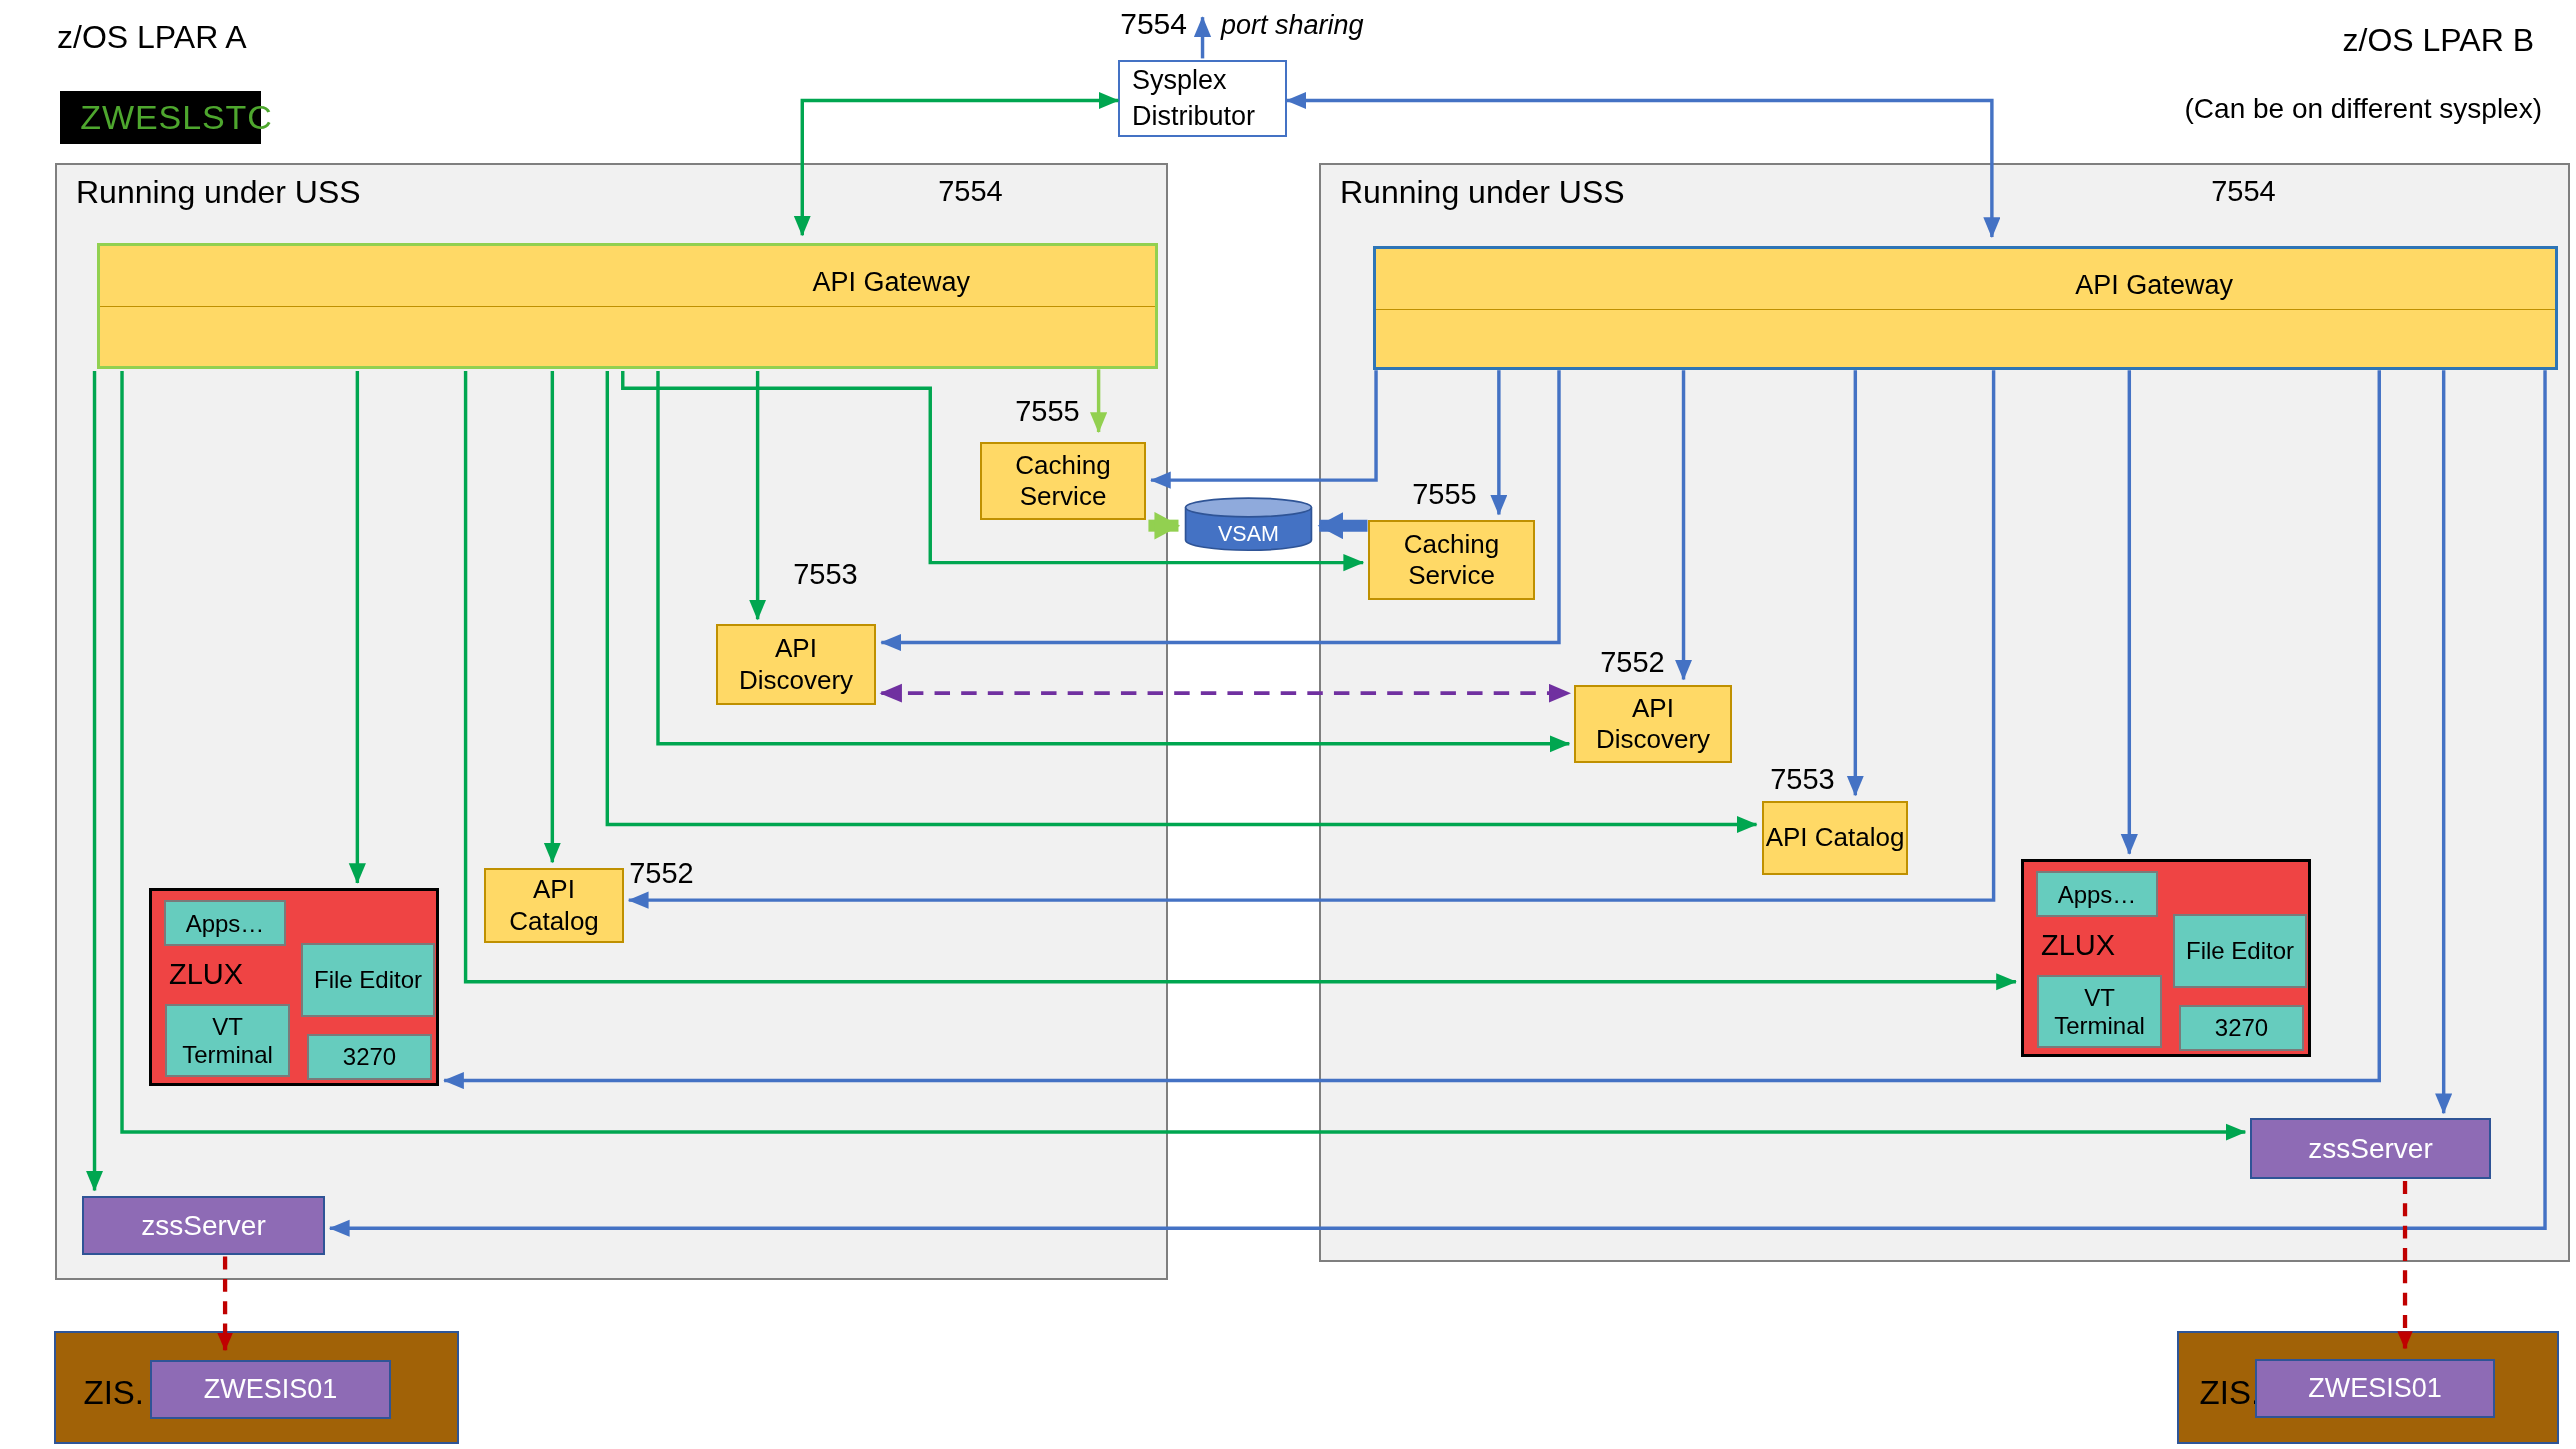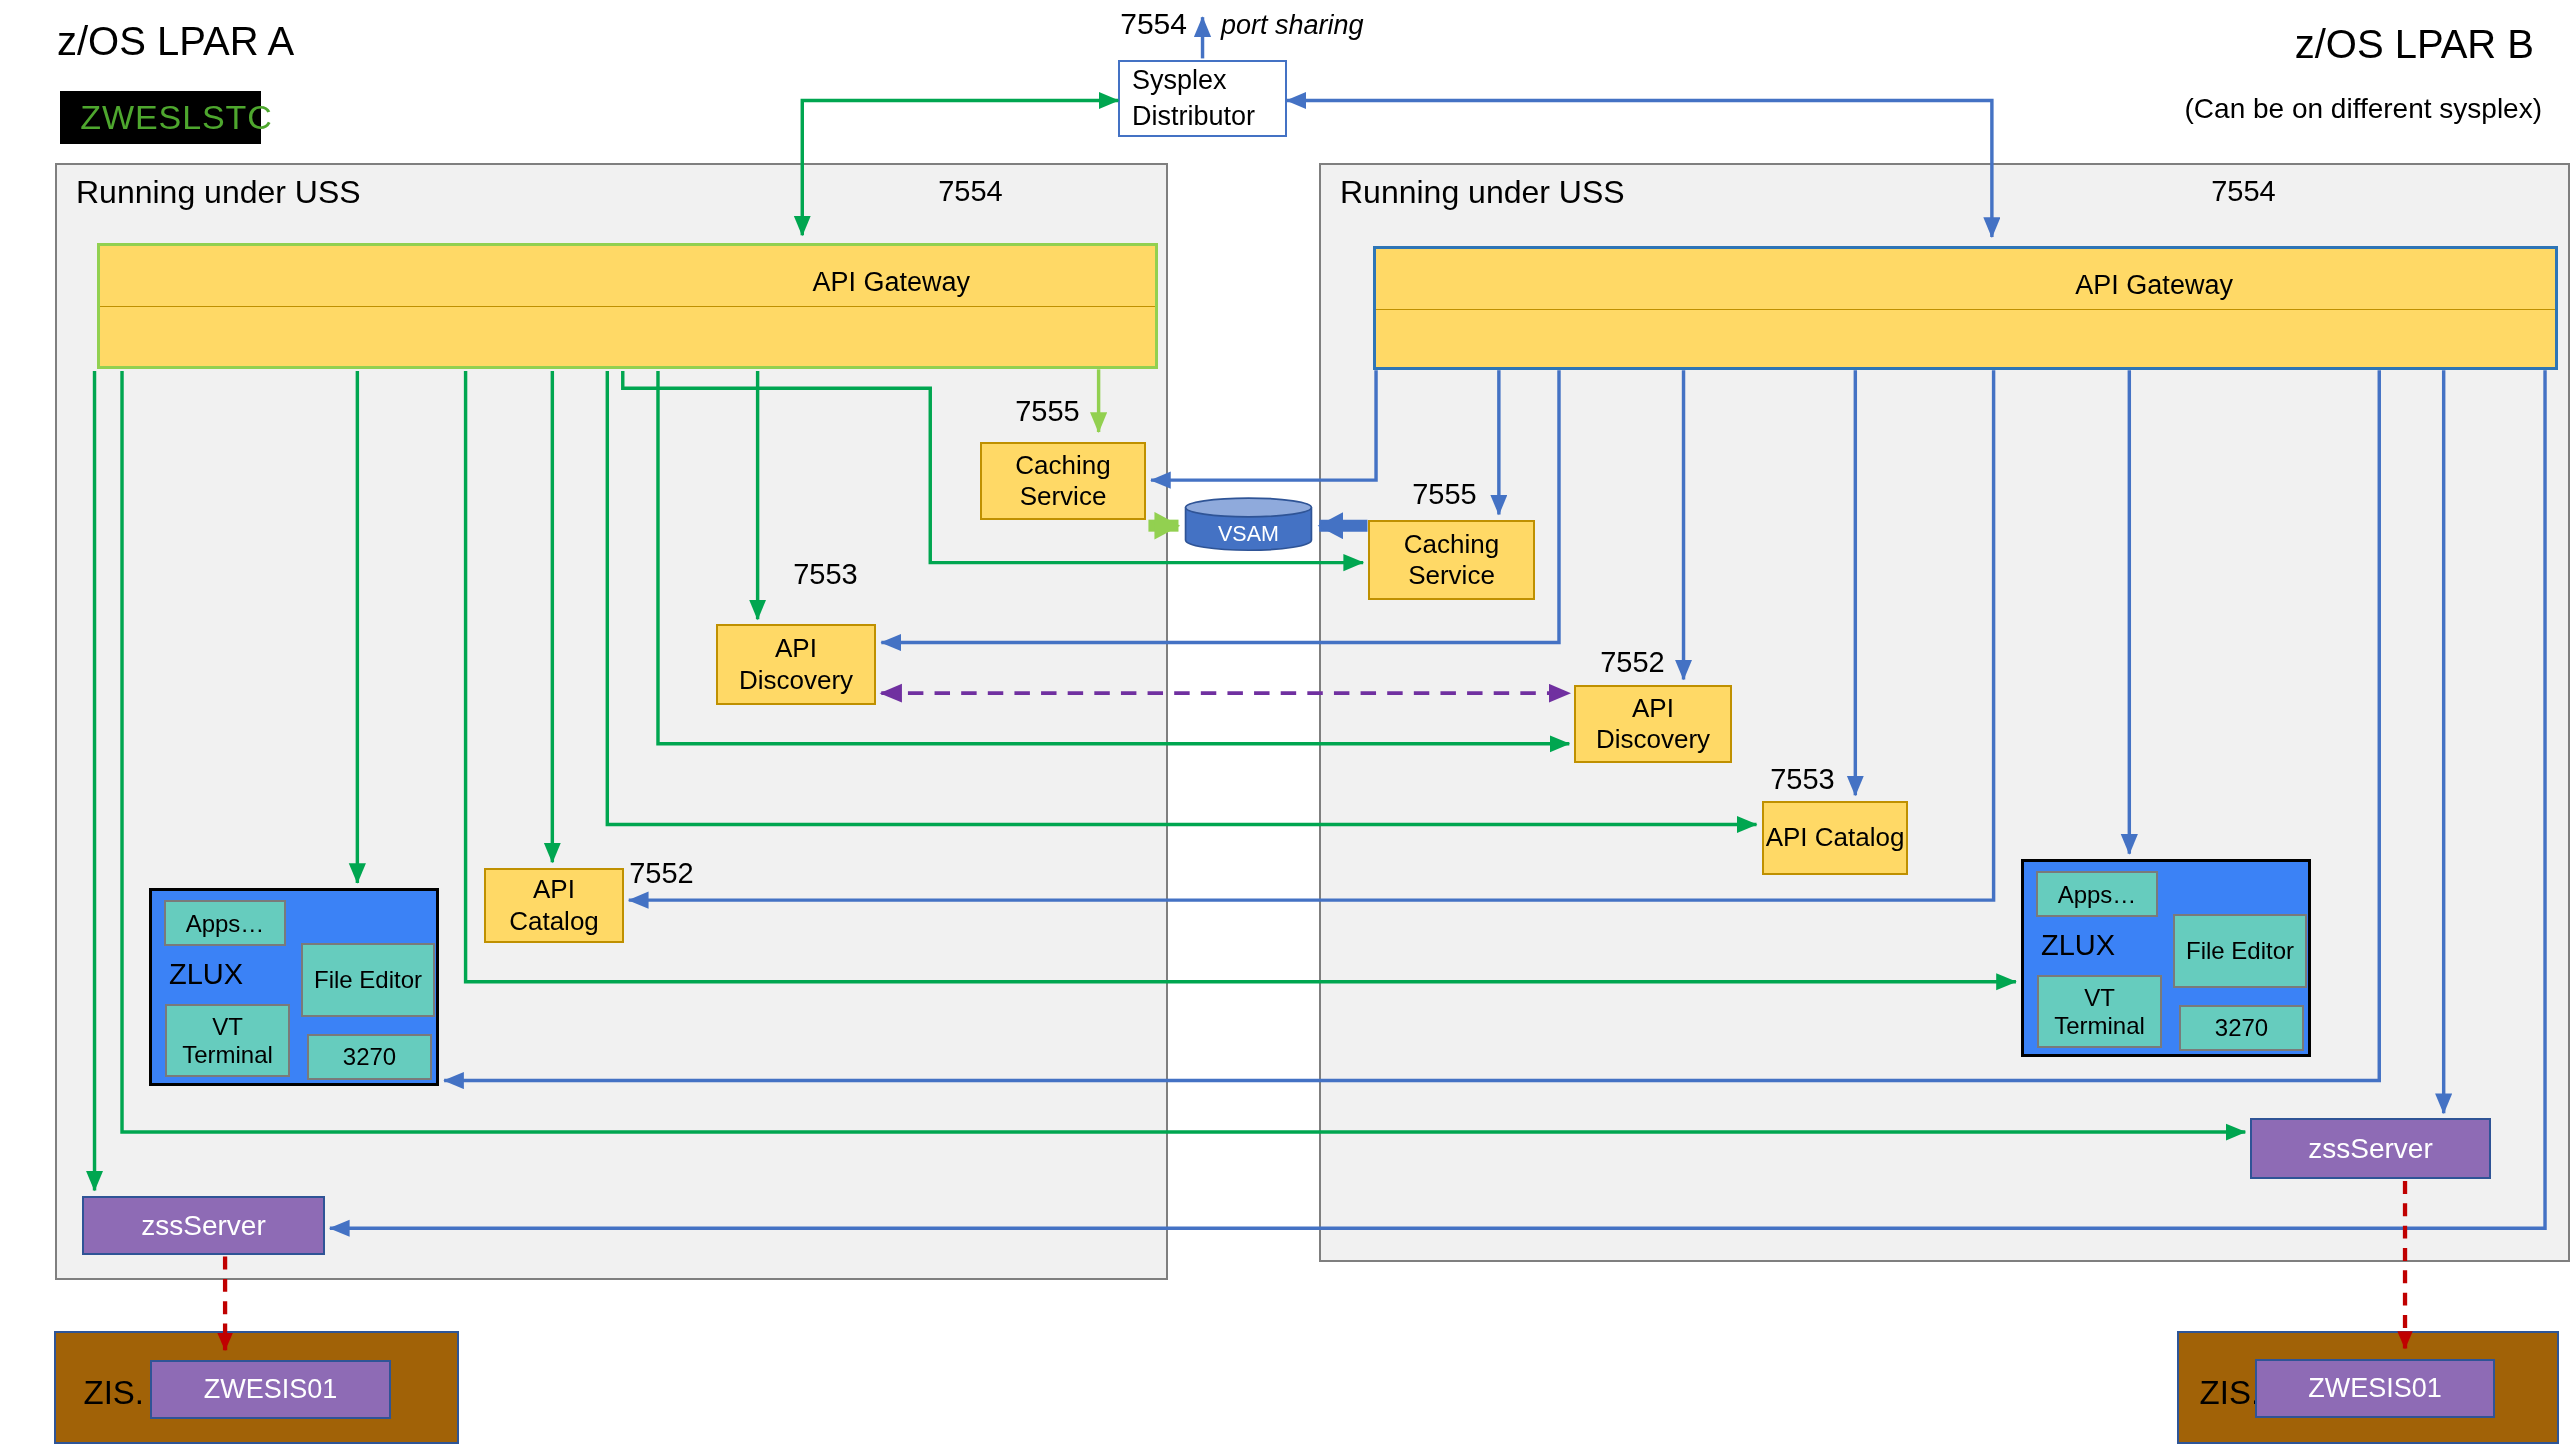--- a/index.html
+++ b/index.html
@@ -1,33 +1,33 @@
 <!DOCTYPE html>
 <html style="font-size:13.7px"><head>
 <meta charset="utf-8">
 <style>
   * { margin:0; padding:0; box-sizing:border-box; }
   html,body { background:#ffffff; }
   body { font-family:"Liberation Sans", sans-serif; color:#000; }
   #canvas { position:relative; width:2576px; height:1449px; background:#ffffff; overflow:hidden; }
   .abs { position:absolute; }
-  .title { font-size:40px; }
+  .title { font-size:32px; }
   .note { font-size:28px; }
   .badge { background:#000; color:#4EA72E; font-size:34px; display:flex; align-items:center; justify-content:center; letter-spacing:0.9px;padding-left:32px; }
   .uss { background:#F1F1F1; border:2.6px solid #7F7F7F; position:absolute; }
   .uss-label { position:absolute; font-size:32px; white-space:nowrap;text-align:right; }
   .port { position:absolute; font-size:29px; text-align:center; white-space:nowrap; }
   .gw { position:absolute; background:#FFD966; }
   .gw-a { border:3.4px solid #92D050; }
   .gw-b { border:3.4px solid #2E75B6; }
   .gw-label { position:absolute; top:20.6px; transform:translateX(-50%); font-size:27px; white-space:nowrap; }
   .gw-divider { position:absolute; left:0; right:0; top:60px; border-top:1.7px solid #BF9000; }
   .ybox { position:absolute; background:#FFD966; border:2.6px solid #BF9000; display:flex; align-items:center; justify-content:center; text-align:center; font-size:26px; line-height:1.2; }
   .sysplex { position:absolute; background:#fff; border:2.6px solid #4472C4; display:flex; align-items:center; font-size:27px; line-height:1.3; padding-left:12px; }
-  .teal { position:absolute; background:#3b82f6; border:3.4px solid #000; }
+  .teal { position:absolute; background:#ef4444; border:3.4px solid #000; }
   .tbox { position:absolute; background:#66CCBE; border:2.6px solid #7A7A7A; display:flex; align-items:center; justify-content:center; text-align:center; font-size:24px; line-height:1.15; }
   .zlux-label { position:absolute; font-size:29px; }
   .pbox { position:absolute; background:#8E6BB5; border:2.6px solid #2F5496; color:#fff; display:flex; align-items:center; justify-content:center; font-size:28px; }
   .zis { position:absolute; background:#a16207; border:2.6px solid #2E5597; }
   .zis-label { position:absolute; font-size:33px; }
   .vsam-wrap { position:absolute; }
   .vsam-text { position:absolute; left:0; right:0; top:26px; text-align:center; color:#fff; font-size:21.5px; }
   svg.overlay { position:absolute; left:0; top:0; pointer-events:none; z-index:10; }
 </style>
 </head>

